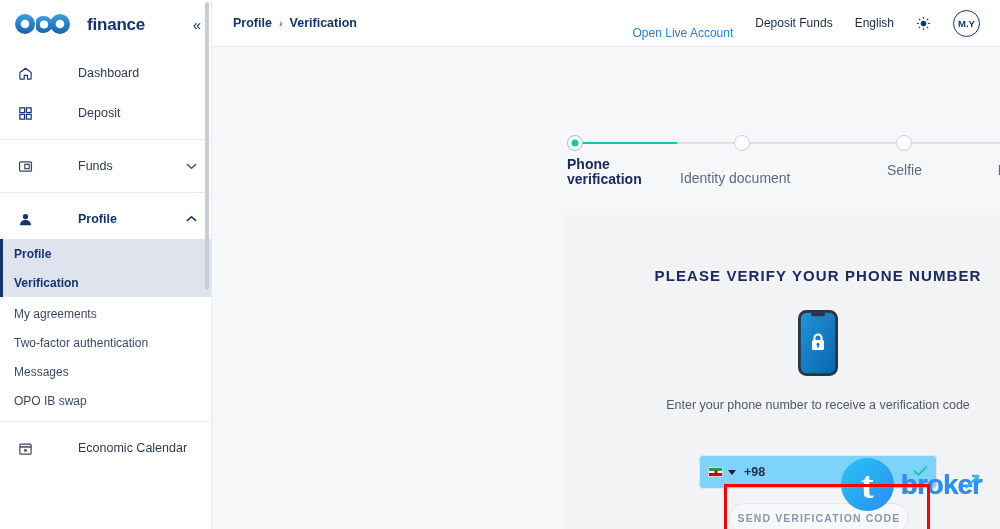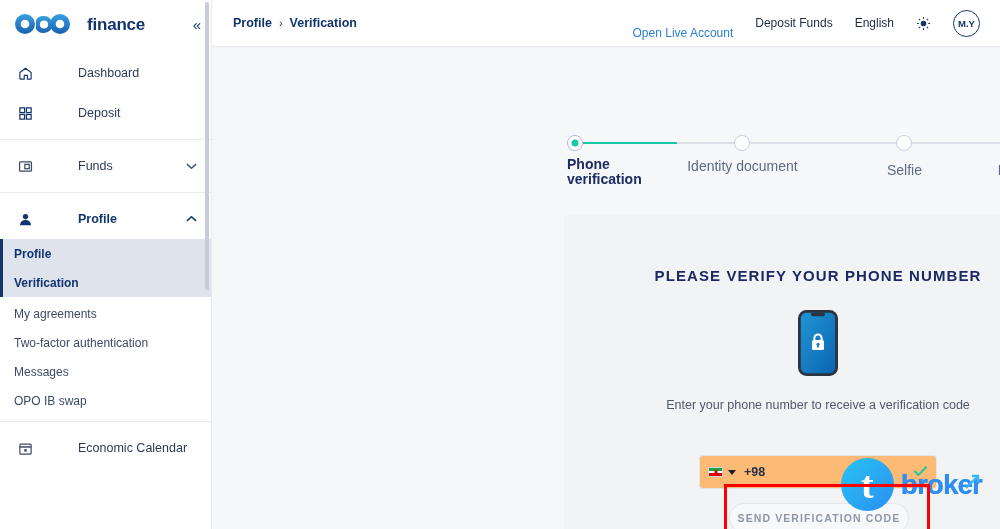--- a/index.html
+++ b/index.html
@@ -126,21 +126,21 @@
   }
   .phone-illus {
     position:absolute; top:95px; left:50%; transform:translateX(-50%);
   }
   .card-sub {
     position:absolute; top:180px; left:0; right:0; text-align:center;
     font-size:12.5px; color:#50586b; line-height:20px;
   }
   .phone-field {
     position:absolute; top:240px; left:135px; width:238px; height:28px;
-    background:#fdba74; border:1px solid #e2e4ea; border-radius:4px;
+    background:#7dd3fc; border:1px solid #e2e4ea; border-radius:4px;
     display:flex; align-items:center; padding:16px 8px;
   }
   .flag {
     width:15px; height:10px; border-radius:1px; overflow:hidden;
     display:flex; flex-direction:column; flex:0 0 15px;
     border:0.5px solid #d3d6de;
   }
   .flag i { display:block; height:33.33%; width:100%; }
   .flag .g { background:#239f40; }
   .flag .w { background:#ffffff; position:relative; }
@@ -348,21 +348,21 @@
           <div class="line done" style="left:16px; width:94px;"></div>
           <div class="line" style="left:110px; width:57px;"></div>
           <div class="line" style="left:183px; width:146px;"></div>
           <div class="line" style="left:345px; width:142px;"></div>
           <div class="node active" style="left:0;"></div>
           <div class="node" style="left:167px;"></div>
           <div class="node" style="left:329px;"></div>
 
         </div>
         <span class="step-label cur" style="left:0; top:22px; width:70px;">Phone verification</span>
-        <span class="step-label" style="left:113px; top:24px; width:125px; text-align:center;">Identity document</span>
+        <span class="step-label" style="left:113px; top:36px; width:125px; ">Identity document</span>
         <span class="step-label" style="left:300px; top:28px; width:75px; text-align:center;">Selfie</span>
         <span class="step-label" style="left:415px; top:28px; width:145px; text-align:center;">Proof of residence</span>
       </div>
 
       <div class="card">
 
         <div class="card-title">PLEASE VERIFY YOUR PHONE NUMBER</div>
 
         <div class="phone-illus">
           <svg width="40" height="66" viewBox="0 0 40 66">

